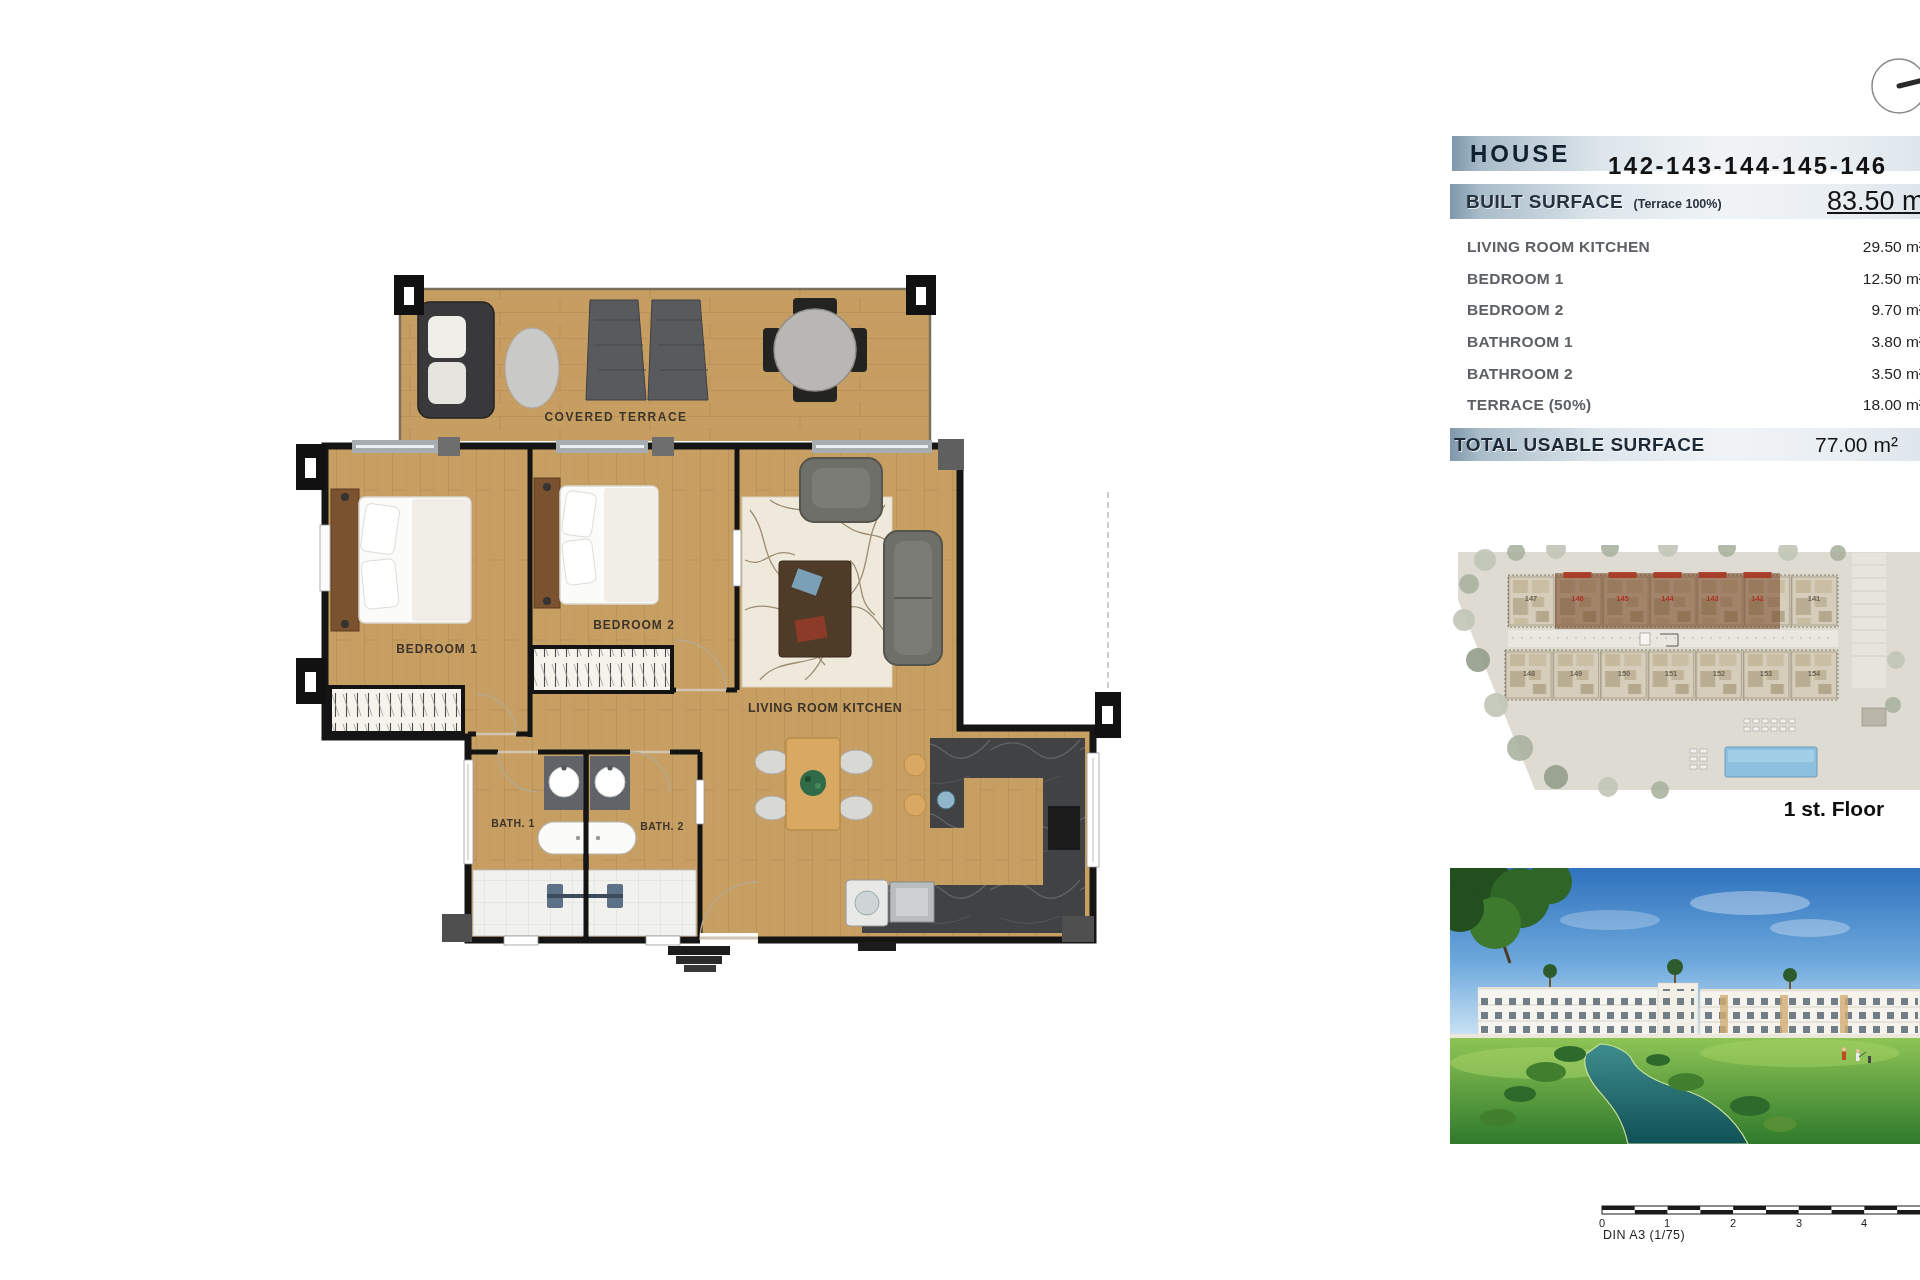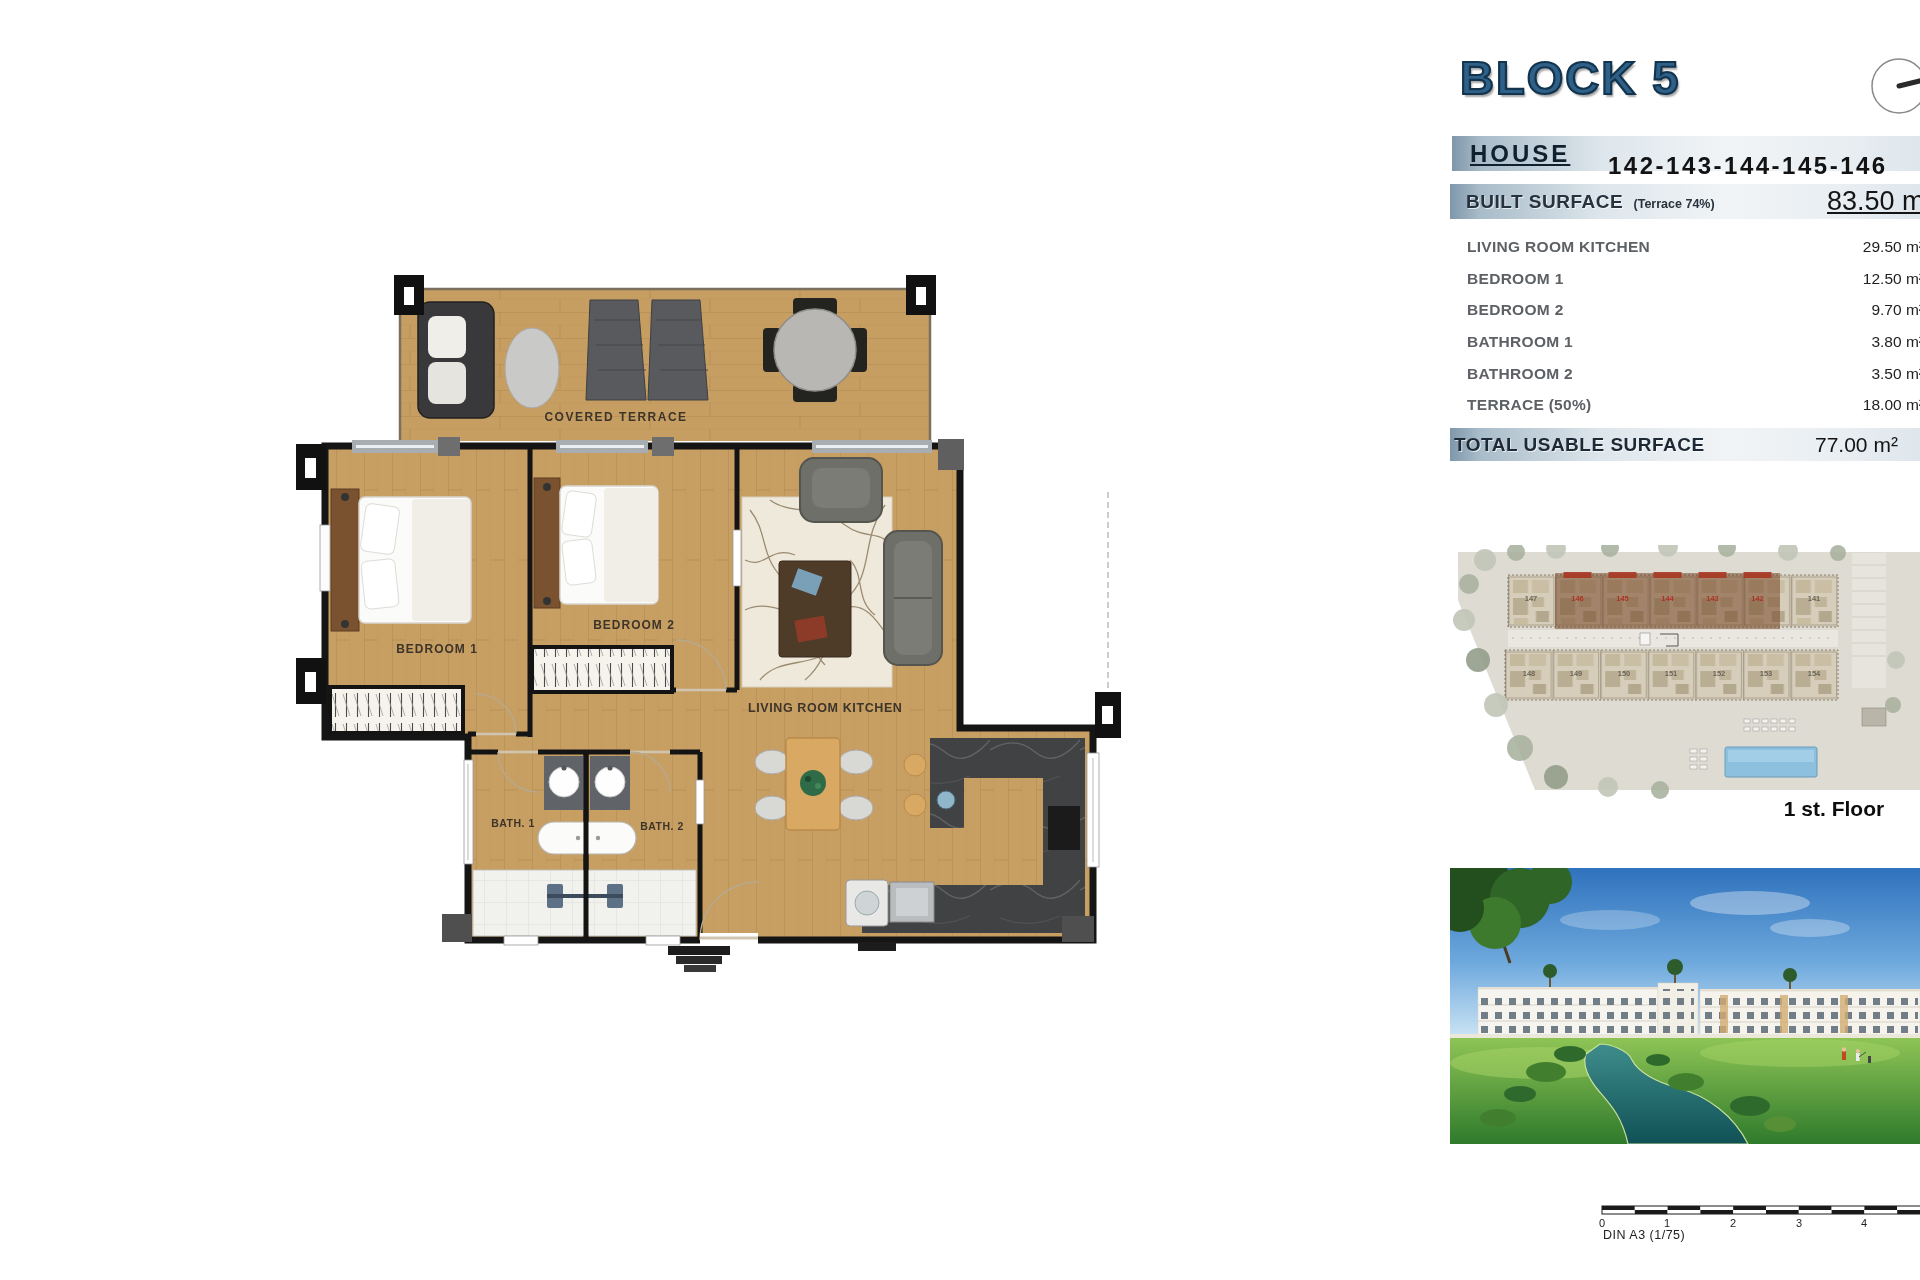--- a/index.html
+++ b/index.html
@@ -12,21 +12,21 @@
     left:1460px;top:50px;font-size:47px;font-weight:900;letter-spacing:2px;
     color:#2e6088;-webkit-text-stroke:2.2px #12344e;
     text-shadow:2px 3px 2px rgba(0,0,0,.35);
     white-space:nowrap;
   }
   .bar{
     background:linear-gradient(90deg,#7e97aa 0%,#a9bcc9 6%,#dde6ec 30%,#f1f4f6 55%,#e9eef2 78%,#d9e3ea 100%);
     white-space:nowrap;
   }
   #house-bar{left:1452px;top:136px;width:500px;height:35px;line-height:35px;}
-  #house-bar .hlabel{margin-left:18px;font-size:24px;font-weight:800;letter-spacing:3px;color:#10202e;text-decoration:underline;}
+  #house-bar .hlabel{margin-left:18px;font-size:24px;font-weight:800;letter-spacing:3px;color:#10202e;}
   #house-bar .hnums{position:absolute;left:156px;top:12px;font-size:24px;font-weight:800;letter-spacing:2.5px;color:#121212;}
   #built-bar{left:1450px;top:184px;width:502px;height:35px;line-height:35px;}
   #built-bar .blabel{margin-left:16px;font-size:19px;font-weight:800;letter-spacing:.5px;color:#26323e;text-shadow:1px 1px 0 rgba(255,255,255,.7);margin-top:24px;}
   #built-bar .bsub{font-size:12.5px;font-weight:700;color:#28333d;margin-left:6px;}
   #built-bar .bval{position:absolute;left:377px;top:0;font-size:27px;color:#141414;text-decoration:underline;}
   #surface-rows{left:1467px;top:231px;width:457px;}
   .srow{height:31.7px;line-height:31.7px;position:relative;white-space:nowrap;}
   .srow .rl{font-size:15.5px;font-weight:600;letter-spacing:.3px;color:#5d6165;text-shadow:1px 1px 0 rgba(255,255,255,.9);}
   .srow .rv{position:absolute;right:0;top:0;font-size:15.5px;color:#222;}
   #total-bar{left:1450px;top:428px;width:502px;height:33px;line-height:33px;}
@@ -281,35 +281,34 @@
       <rect x="296" y="658" width="30" height="46" fill="#111"></rect>
         <rect x="305" y="672" width="11" height="20" fill="#fff"></rect>
       <rect x="1095" y="692" width="26" height="46" fill="#111"></rect>
         <rect x="1102" y="706" width="11" height="18" fill="#fff"></rect>
       <rect x="1062" y="916" width="32" height="26" fill="#4f4f4f"></rect>
       <rect x="442" y="914" width="30" height="28" fill="#4f4f4f"></rect>
       <rect x="320" y="525" width="10" height="66" fill="#fcfcfc" stroke="#9a9a9a" stroke-width=".8"></rect>
     </g>
   </svg>
 
-  <div class="abs" id="block-title">BLOCK 5</div>
 
   <svg class="abs" style="left:1866px;top:52px" width="54" height="70" viewBox="0 0 54 70">
     <circle cx="33" cy="34" r="27" fill="#fff" stroke="#8a8a8a" stroke-width="1.5"></circle>
     <line x1="33" y1="34" x2="62" y2="27" stroke="#2a2a2a" stroke-width="5" stroke-linecap="round"></line>
   </svg>
 
   <div class="abs bar" id="house-bar">
     <span class="hlabel">HOUSE</span>
     <span class="hnums">142-143-144-145-146</span>
   </div>
 
   <div class="abs bar" id="built-bar">
     <span class="blabel">BUILT SURFACE</span>
-    <span class="bsub">(Terrace 74%)</span>
+    <span class="bsub">(Terrace 100%)</span>
     <span class="bval">83.50 m²</span>
   </div>
 
   <div class="abs" id="surface-rows">
     <div class="srow">
       <span class="rl">LIVING ROOM KITCHEN</span>
       <span class="rv">29.50 m²</span>
     </div>
     <div class="srow">
       <span class="rl">BEDROOM 1</span>

